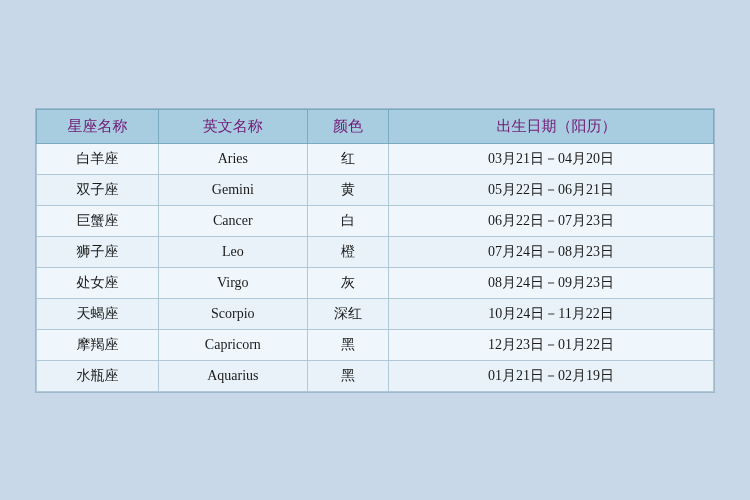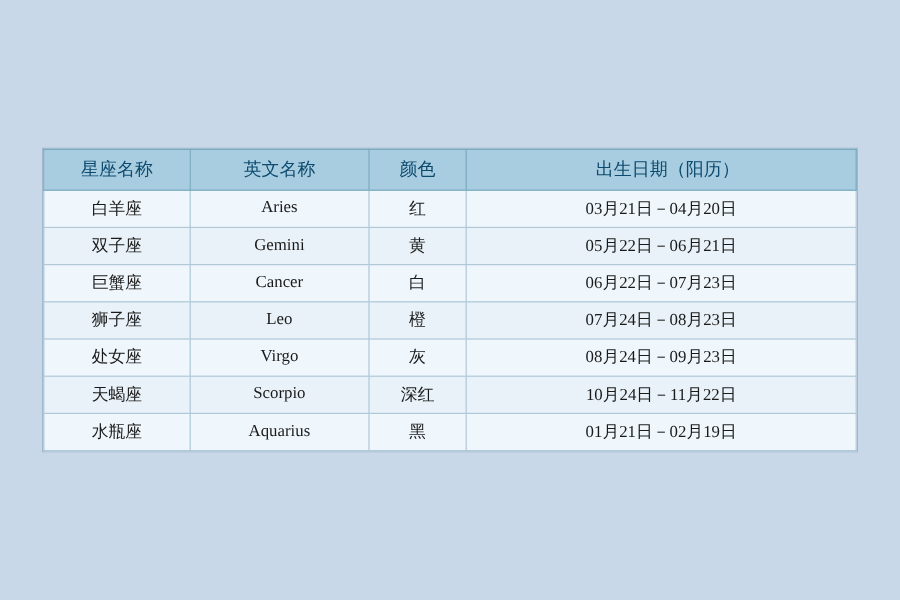--- a/index.html
+++ b/index.html
@@ -32,21 +32,21 @@
     thead tr {
       background-color: #a8cce0;
     }
 
     thead th {
       border: 1px solid #7aaabf;
       padding: 7px 10px;
       text-align: center;
       font-size: 15px;
       font-weight: normal;
-      color: #0c4a6e;
+      color: #701a75;
     }
 
     tbody tr {
       background-color: #f0f7fc;
     }
 
     tbody tr:nth-child(even) {
       background-color: #e8f2f8;
     }
 
@@ -107,20 +107,26 @@
           <td>灰</td>
           <td>08月24日－09月23日</td>
         </tr>
         <tr>
           <td>天蝎座</td>
           <td>Scorpio</td>
           <td>深红</td>
           <td>10月24日－11月22日</td>
         </tr>
         <tr>
+          <td>摩羯座</td>
+          <td>Capricorn</td>
+          <td>黑</td>
+          <td>12月23日－01月22日</td>
+        </tr>
+        <tr>
           <td>水瓶座</td>
           <td>Aquarius</td>
           <td>黑</td>
           <td>01月21日－02月19日</td>
         </tr>
       </tbody>
   </table>
 </div>
 
 </body></html>

